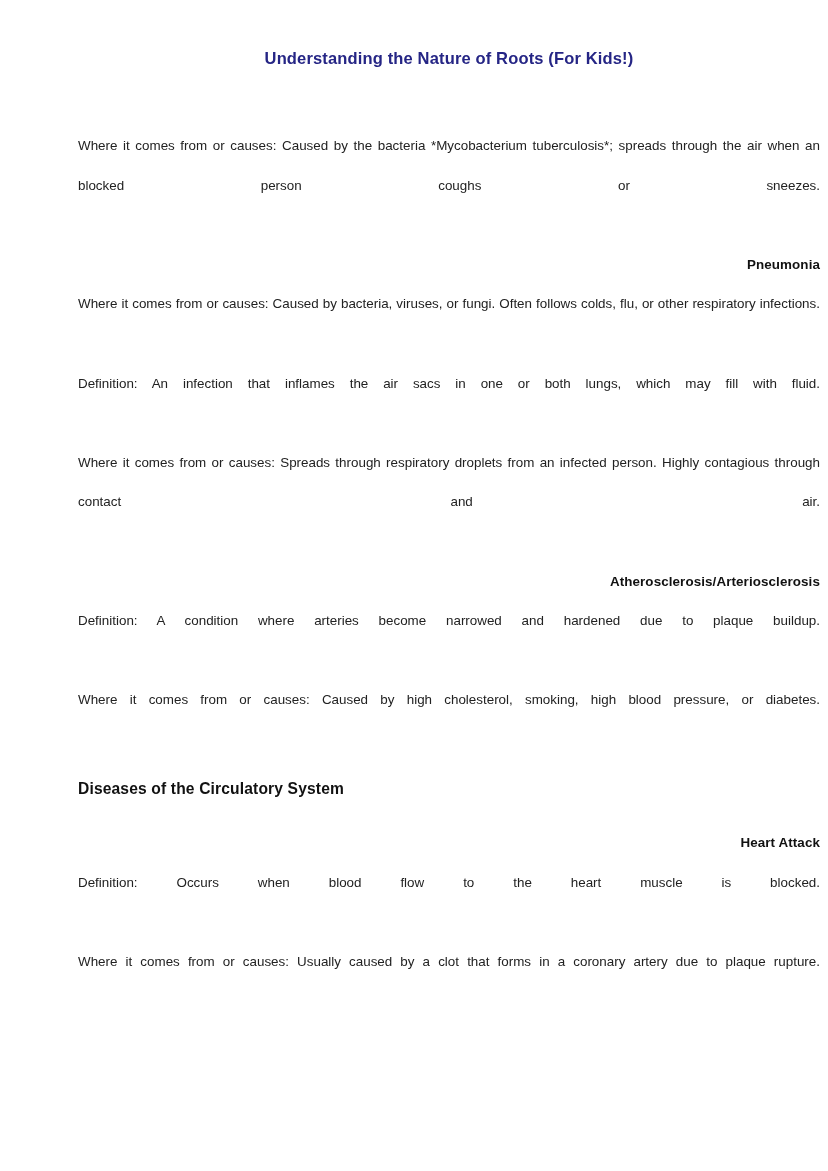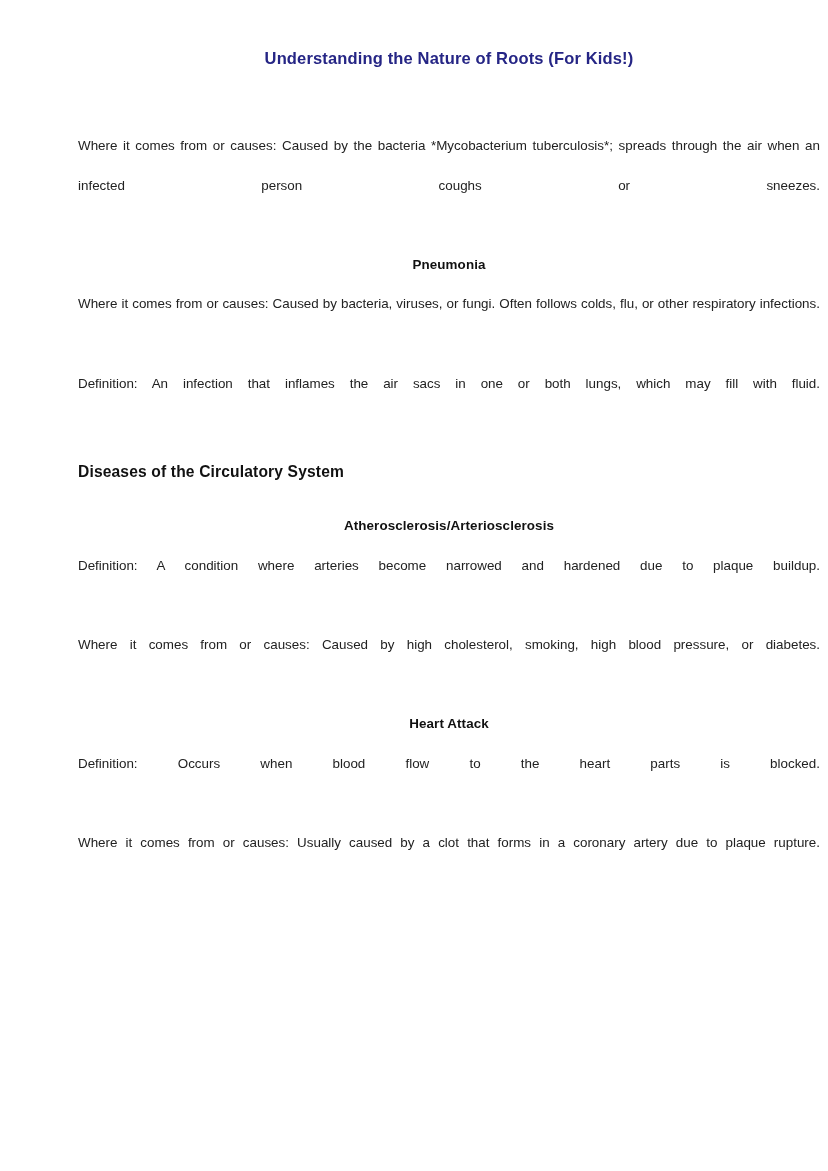--- a/index.html
+++ b/index.html
@@ -65,21 +65,21 @@
     display: inline-block;
     width: 100%;
   }
 
   .sub-head {
     margin: 0;
     font-size: 13.4px;
     font-weight: bold;
     line-height: 39.6px;
     color: #111111;
-    text-align: center;
+    text-align: right;
     letter-spacing: 0.1px;
   }
 
   .section-head {
     margin: 0;
     font-size: 15.6px;
     font-weight: bold;
     line-height: 39.6px;
     color: #111111;
     text-align: left;
@@ -94,44 +94,45 @@
 </head>
 <body>
 
 <div class="page">
 
   <h1 class="doc-title">Understanding the Nature of Roots (For Kids!)</h1>
 
   <div class="content">
 
     <div class="block">
-      <p class="para">Where it comes from or causes: Caused by the bacteria *Mycobacterium tuberculosis*; spreads through the air when an infected person coughs or sneezes.</p>
+      <p class="para">Where it comes from or causes: Caused by the bacteria *Mycobacterium tuberculosis*; spreads through the air when an blocked person coughs or sneezes.</p>
     </div>
 
     <div class="block">
       <h3 class="sub-head">Pneumonia</h3>
       <p class="para">Where it comes from or causes: Caused by bacteria, viruses, or fungi. Often follows colds, flu, or other respiratory infections.</p>
       <p class="para">Definition: An infection that inflames the air sacs in one or both lungs, which may fill with fluid.</p>
     </div>
 
     <div class="block">
+      <p class="para">Where it comes from or causes: Spreads through respiratory droplets from an infected person. Highly contagious through contact and air.</p>
+    </div>
+
+    <div class="block">
+      <h3 class="sub-head">Atherosclerosis/Arteriosclerosis</h3>
+      <p class="para">Definition: A condition where arteries become narrowed and hardened due to plaque buildup.</p>
+      <p class="para">Where it comes from or causes: Caused by high cholesterol, smoking, high blood pressure, or diabetes.</p>
     </div>
 
     <div class="block">
       <div class="gap-sm"></div>
       <h2 class="section-head">Diseases of the Circulatory System</h2>
       <div class="gap-md"></div>
     </div>
 
     <div class="block">
-      <h3 class="sub-head">Atherosclerosis/Arteriosclerosis</h3>
-      <p class="para">Definition: A condition where arteries become narrowed and hardened due to plaque buildup.</p>
-      <p class="para">Where it comes from or causes: Caused by high cholesterol, smoking, high blood pressure, or diabetes.</p>
-    </div>
-
-    <div class="block">
       <h3 class="sub-head">Heart Attack</h3>
-      <p class="para">Definition: Occurs when blood flow to the heart parts is blocked.</p>
+      <p class="para">Definition: Occurs when blood flow to the heart muscle is blocked.</p>
       <p class="para">Where it comes from or causes: Usually caused by a clot that forms in a coronary artery due to plaque rupture.</p>
     </div>
 
   </div>
 </div>
 
 </body></html>

